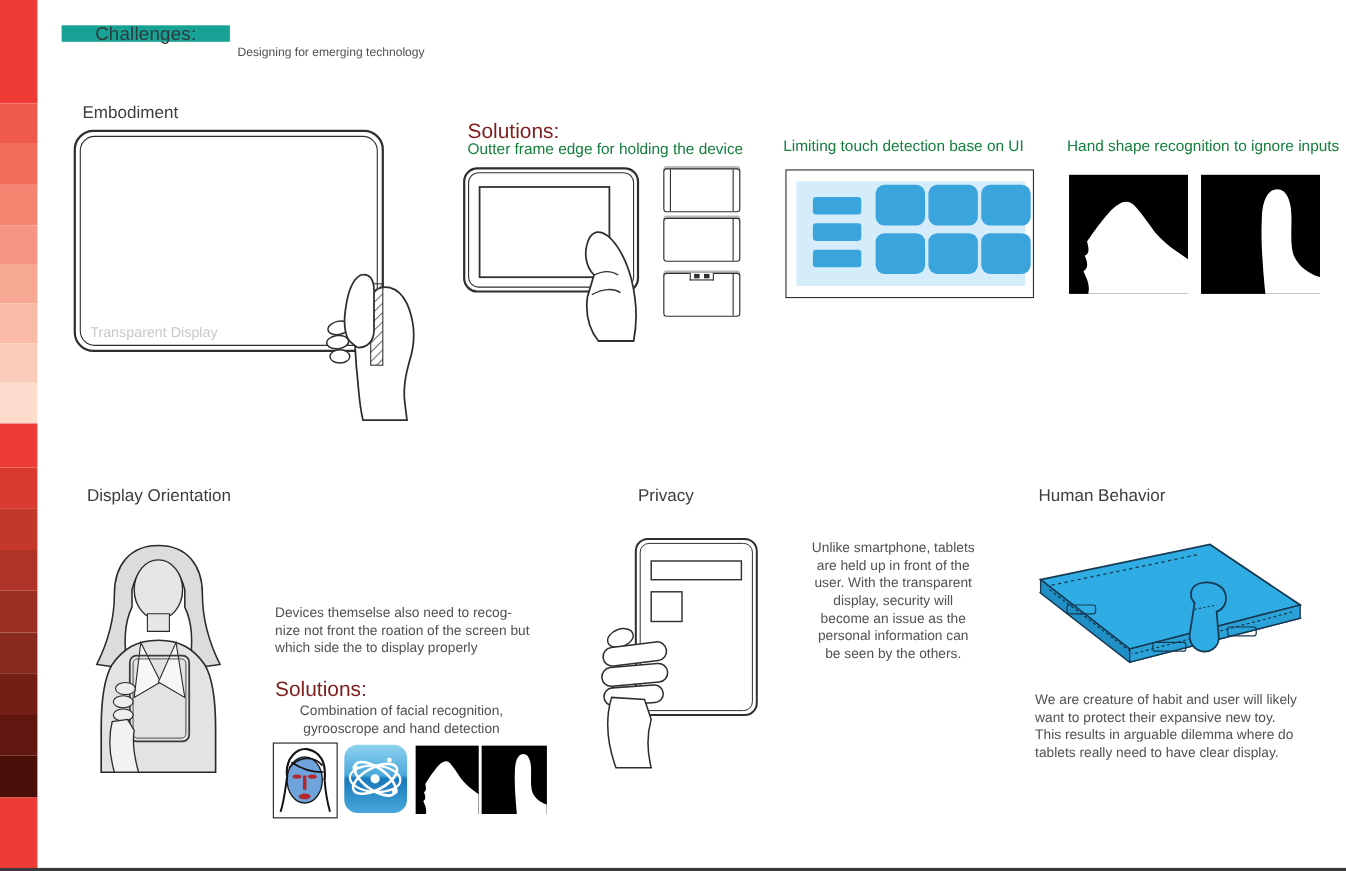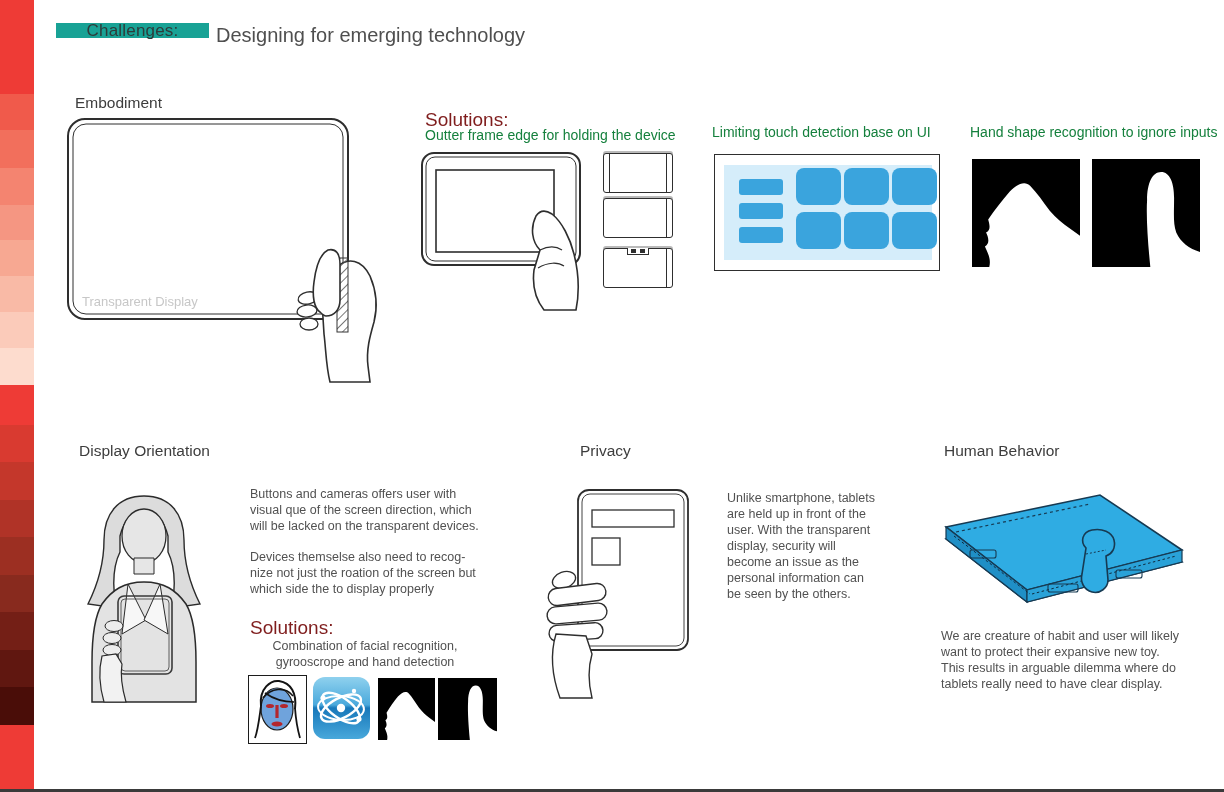--- a/index.html
+++ b/index.html
@@ -11,21 +11,21 @@
   #sidebar { position:absolute; left:0; top:0; width:34px; height:792px; }
   #sidebar .band { width:34px; }
 
   
   #bottom-rule { position:absolute; left:0; top:789px; width:1224px; height:3px; background:#3a3a3a; }
 
   
   #tag-box { position:absolute; left:56px; top:23px; width:153px; height:15px;
              background:#18a295; display:flex; align-items:center; justify-content:center;
              font-size:17px; color:#2e3b3a; letter-spacing:.2px; }
-  #tag-subtitle { position:absolute; left:216px; top:24px; font-size:20px; color:#4f4f4f; }
+  #tag-subtitle { position:absolute; left:216px; top:42px; font-size:11px; color:#4f4f4f; }
 
   .sec-title { position:absolute; font-size:15.5px; color:#3d3d3d; }
   .sub-title { position:absolute; font-size:19px; color:#7f1d1d; }
   .body-text { position:absolute; font-size:12.5px; line-height:16px; color:#515151; white-space:pre-line; }
   .caption-text { position:absolute; font-size:14px; color:#15803d; }
 
   svg { position:absolute; overflow:visible; }
   .ink { stroke:#2e2e2e; fill:#fff; }
 
   
@@ -180,25 +180,22 @@
     <polygon points="56,92 74,128 50,142" fill="#f7f7f7" stroke="#2b2b2b" stroke-width="1"></polygon>
     <polygon points="88,92 72,128 96,142" fill="#f7f7f7" stroke="#2b2b2b" stroke-width="1"></polygon>
     <rect x="46" y="104" width="54" height="78" rx="6" fill="none" stroke="#3a3a3a" stroke-width="1.6"></rect>
     <rect x="49" y="107" width="48" height="72" rx="4" fill="none" stroke="#3a3a3a" stroke-width="0.8"></rect>
     <ellipse cx="42" cy="134" rx="9" ry="5.5" fill="#ededed" stroke="#2b2b2b" stroke-width="1"></ellipse>
     <ellipse cx="40" cy="146" rx="9" ry="5.5" fill="#ededed" stroke="#2b2b2b" stroke-width="1"></ellipse>
     <ellipse cx="40" cy="158" rx="9" ry="5.5" fill="#ededed" stroke="#2b2b2b" stroke-width="1"></ellipse>
     <path d="M30,164 C26,180 28,196 32,210 L54,210 C50,196 48,184 50,172 L44,162 Z" fill="#f2f2f2" stroke="#2b2b2b" stroke-width="1.2"></path>
   </svg>
 
-  <div class="body-text" style="left:250px; top:486px; width:246px;">Buttons and cameras offers user with
-visual que of the screen direction, which
-will be lacked on the transparent devices.</div>
   <div class="body-text" style="left:250px; top:549px; width:246px;">Devices themselse also need to recog-
-nize not just the roation of the screen but
+nize not front the roation of the screen but
 which side the to display properly</div>
   <div class="sub-title" style="left:250px; top:617px;">Solutions:</div>
   <div class="body-text" style="left:250px; top:638px; width:230px;text-align:center;">Combination of facial recognition,
 gyrooscrope and hand detection</div>
 
   <div id="face-icon">
     <svg style="left:0; top:0;" width="56" height="66" viewBox="0 0 56 66">
       <ellipse cx="28" cy="33" rx="16" ry="21" fill="#6fa3dc" stroke="#1c1c1c" stroke-width="1.2"></ellipse>
       <path fill="none" stroke="#141414" stroke-width="2" d="M12,30 C10,12 22,4 30,5 C42,7 48,17 46,33"></path>
       <path fill="none" stroke="#141414" stroke-width="1.6" d="M14,22 C22,12 36,10 44,20 M16,17 C26,24 38,26 45,26"></path>
@@ -236,21 +233,21 @@
     <rect x="40" y="10" width="102" height="152" rx="8" class="ink" stroke-width="0.9"></rect>
     <rect x="50" y="26" width="82" height="17" fill="none" stroke="#2e2e2e" stroke-width="1.3"></rect>
     <rect x="50" y="54" width="28" height="27" fill="none" stroke="#2e2e2e" stroke-width="1.3"></rect>
     <ellipse cx="22" cy="96" rx="12" ry="8" class="ink" stroke-width="1.3" transform="rotate(-20 22 96)"></ellipse>
     <rect x="6" y="102" width="58" height="17" rx="8.5" class="ink" stroke-width="1.4" transform="rotate(-7 35 110)"></rect>
     <rect x="5" y="121" width="60" height="17" rx="8.5" class="ink" stroke-width="1.4" transform="rotate(-5 35 129)"></rect>
     <rect x="7" y="140" width="54" height="16" rx="8" class="ink" stroke-width="1.4" transform="rotate(-4 34 148)"></rect>
     <path class="ink" stroke-width="1.4" d="M14,150 C8,170 10,192 18,214 L50,214 C46,198 46,184 50,170 L44,152 Z"></path>
   </svg>
 
-  <div class="body-text" style="left:727px; top:490px; width:170px;">Unlike smartphone, tablets
+  <div class="body-text" style="left:727px; top:490px; width:170px;text-align:center;">Unlike smartphone, tablets
 are held up in front of the
 user. With the transparent
 display, security will
 become an issue as the
 personal information can
 be seen by the others.</div>
 
   <div class="sec-title" style="left:944px; top:442px;">Human Behavior</div>
 
   <svg style="left:940px; top:488px;" width="250" height="132" viewBox="0 0 250 132">

